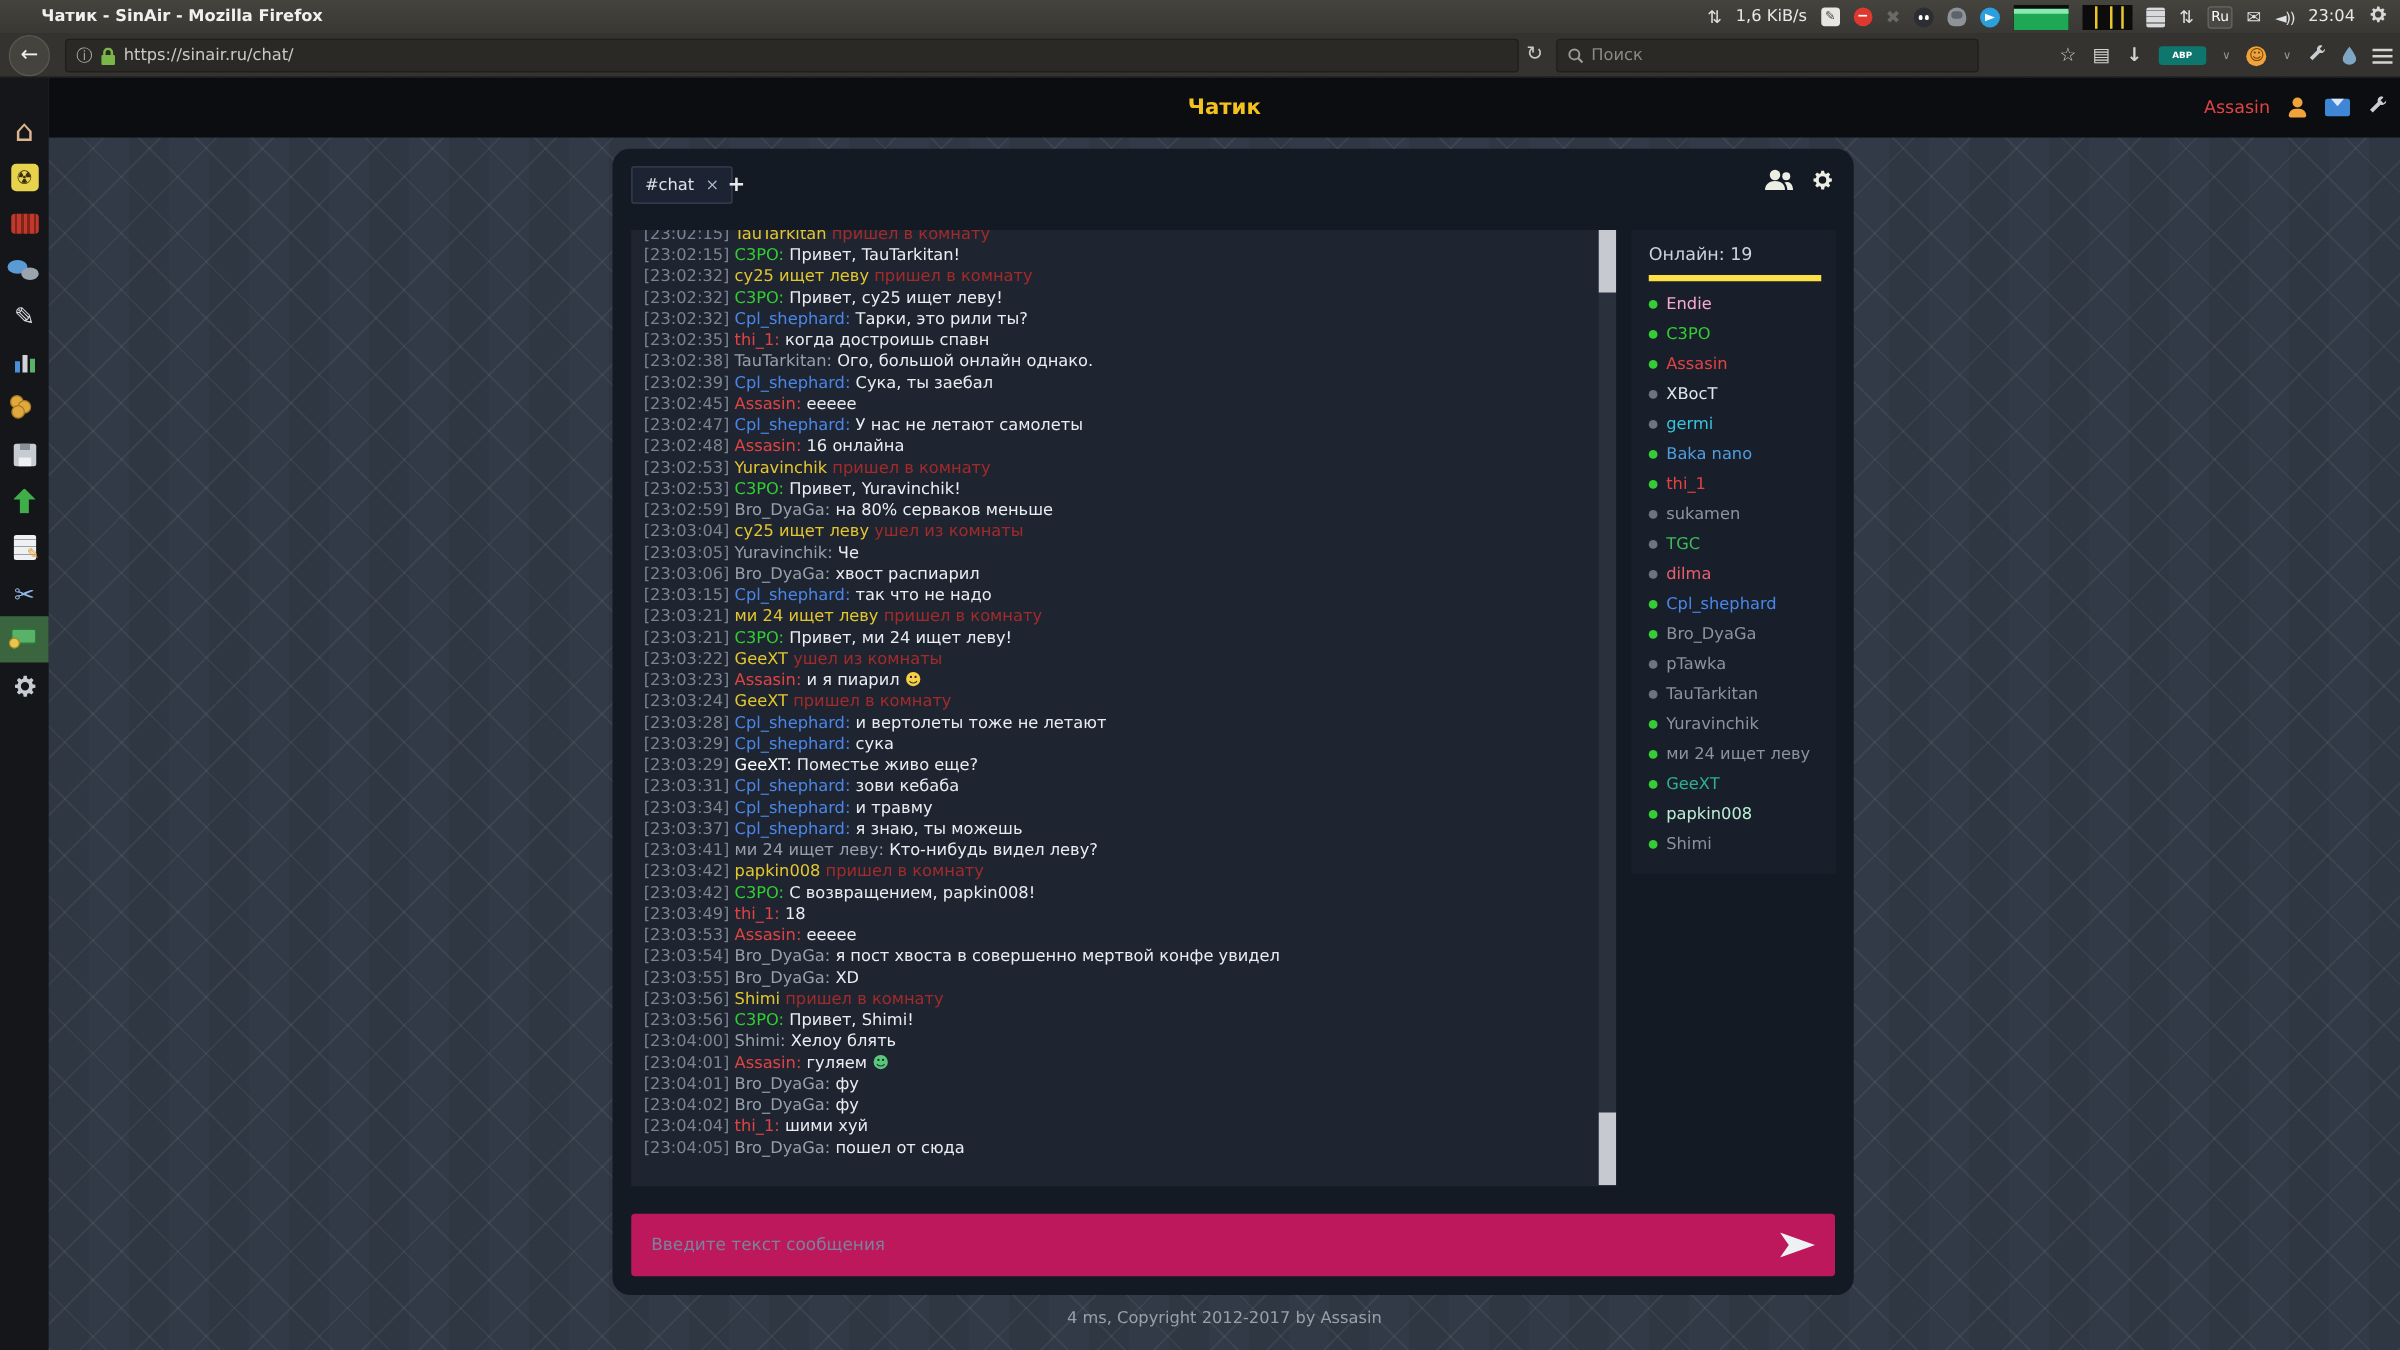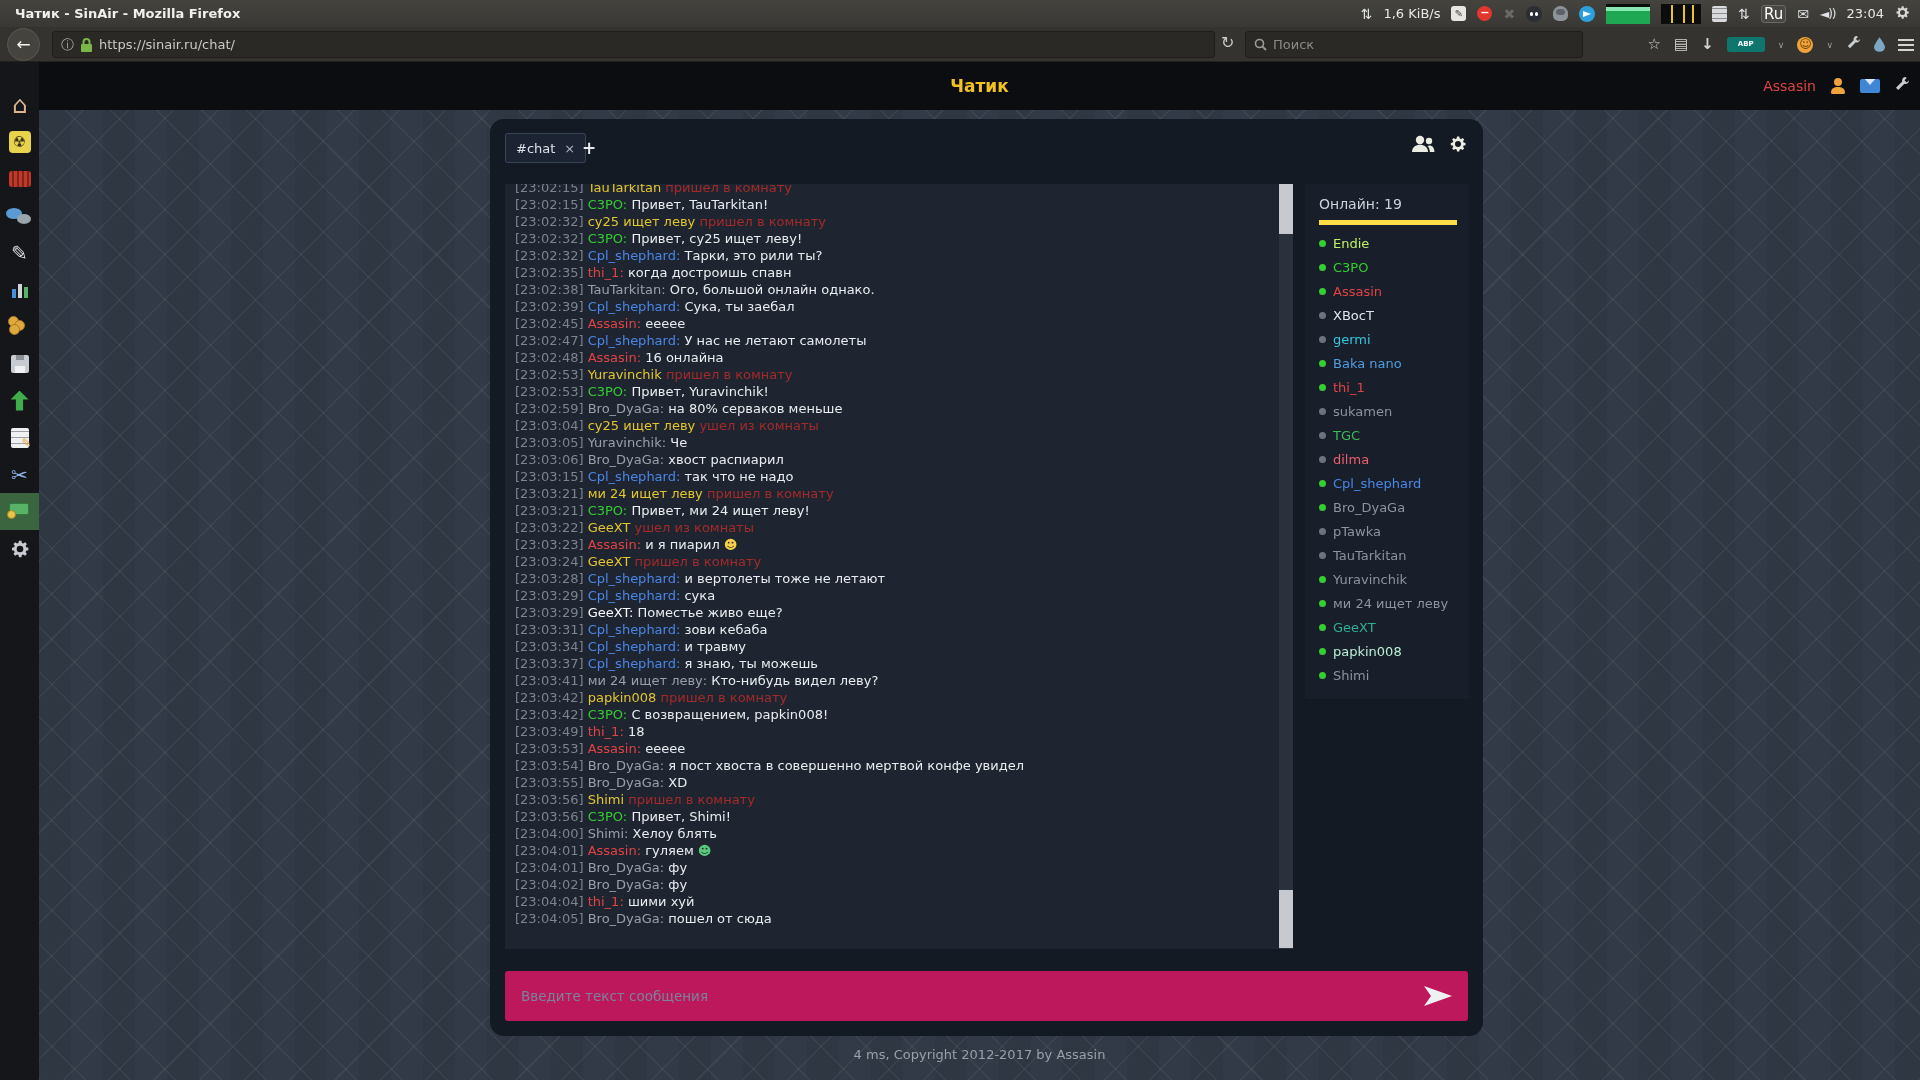--- a/index.html
+++ b/index.html
@@ -2,21 +2,21 @@
 <html><head>
 <meta charset="utf-8">
 <style>
   html,body{margin:0;padding:0;width:1920px;height:1080px;overflow:hidden;
     font-family:"DejaVu Sans","Liberation Sans",sans-serif;background:#202430;}
   *{box-sizing:border-box;}
 
   
   .os-bar{position:absolute;left:0;top:0;width:1920px;height:27px;
     background:linear-gradient(#45433e,#3a3834);color:#f1f0ee;display:flex;align-items:center;}
-  .os-title{font-size:13px;font-weight:bold;padding-left:15px;flex:0 0 auto;}
+  .os-title{font-size:13px;font-weight:bold;padding-left:33px;flex:0 0 auto;}
   .tray{margin-left:auto;display:flex;align-items:center;gap:11px;padding-right:10px;font-size:13px;color:#e8e8e6;}
   .tg{font-size:14px;color:#dfe2e4;line-height:1;}
   .ti{display:inline-block;position:relative;}
   .ti.notesb{width:15px;height:15px;background:#e8e6e2;border-radius:3px;color:#4a4a46;font-size:10px;text-align:center;line-height:15px;}
   .ti.redball{width:15px;height:15px;background:#e0372e;border-radius:8px;color:#fff;font-size:11px;font-weight:bold;text-align:center;line-height:14px;}
   .ti.darkx{color:#6a6a66;font-size:14px;line-height:1;}
   .ti.discord{width:16px;height:16px;background:#2b2e33;border-radius:8px;}
   .ti.discord i{position:absolute;width:3px;height:4px;background:#fff;border-radius:2px;top:6px;}
   .ti.discord i.l{left:4px}.ti.discord i.r{left:9px}
   .ti.claw{width:15px;height:15px;background:#8d9398;border-radius:8px 8px 6px 6px;}
@@ -25,21 +25,21 @@
   .ti.telegram i{position:absolute;left:4px;top:5px;width:0;height:0;border-left:8px solid #fff;border-top:3px solid transparent;border-bottom:3px solid transparent;}
   .ti.graph{width:44px;height:20px;background:#091009;overflow:hidden;}
   .ti.graph .gfill{position:absolute;left:0;right:0;bottom:0;height:15px;background:#1fa853;}
   .ti.graph .gtop{position:absolute;left:0;right:0;bottom:13px;height:4px;background:#8ae8b2;}
   .ti.meter{width:40px;height:20px;background:#0c0c0c;}
   .ti.meter i{position:absolute;top:1px;bottom:1px;width:2px;background:#e8c52c;}
   .ti.meter i:nth-child(1){left:10px}.ti.meter i:nth-child(2){left:22px}.ti.meter i:nth-child(3){left:31px}
   .ti.clip{width:15px;height:16px;background:#d8dadc;border-radius:2px;
     background-image:repeating-linear-gradient(#d8dadc 0 2px,#8a8c8e 2px 3px,#d8dadc 3px 5px);}
   .ti.rubox{min-width:20px;height:18px;background:#4a4844;border:1px solid #6a6864;border-radius:3px;
-    color:#fff;font-size:15px;text-align:center;line-height:16px;padding:0 2px;}
+    color:#fff;font-size:11px;text-align:center;line-height:16px;padding:0 2px;}
   .ti.vol{color:#dfe2e4;font-size:12px;letter-spacing:-1px;}
   .clock{font-size:13px;}
 
   
   .nav-bar{position:absolute;left:0;top:27px;width:1920px;height:35px;background:#34332f;border-bottom:1px solid #23221f;}
   .back-btn{position:absolute;left:7px;top:1px;width:33px;height:33px;border-radius:50%;
     background:#45433d;border:1px solid #5a5852;color:#f0f0ee;font-size:17px;text-align:center;line-height:31px;}
   .url-field{position:absolute;left:52px;top:4px;width:1163px;height:27px;background:#2a2926;border:1px solid #1f1e1b;
     border-radius:3px;display:flex;align-items:center;padding:0 8px;gap:7px;}
   .info-ic{color:#a8a8a4;font-size:13px;}
@@ -383,21 +383,21 @@
       <div class="sb-track"></div>
       <div class="sb-seg-top"></div>
       <div class="sb-thumb"></div>
     </div>
 
     <div class="online">
       <div class="online-h">Онлайн: 19</div>
       <ul class="ol-list">
           <li>
             <span class="blt" style="background: rgb(53, 204, 53);"></span>
-            <span class="oname" style="color: #bef264;">Endie</span>
+            <span class="oname" style="color: #f9a8d4;">Endie</span>
           </li>
           <li>
             <span class="blt" style="background: rgb(53, 204, 53);"></span>
             <span class="oname" style="color: rgb(51, 204, 51);">C3PO</span>
           </li>
           <li>
             <span class="blt" style="background: rgb(53, 204, 53);"></span>
             <span class="oname" style="color: rgb(224, 67, 67);">Assasin</span>
           </li>
           <li>

